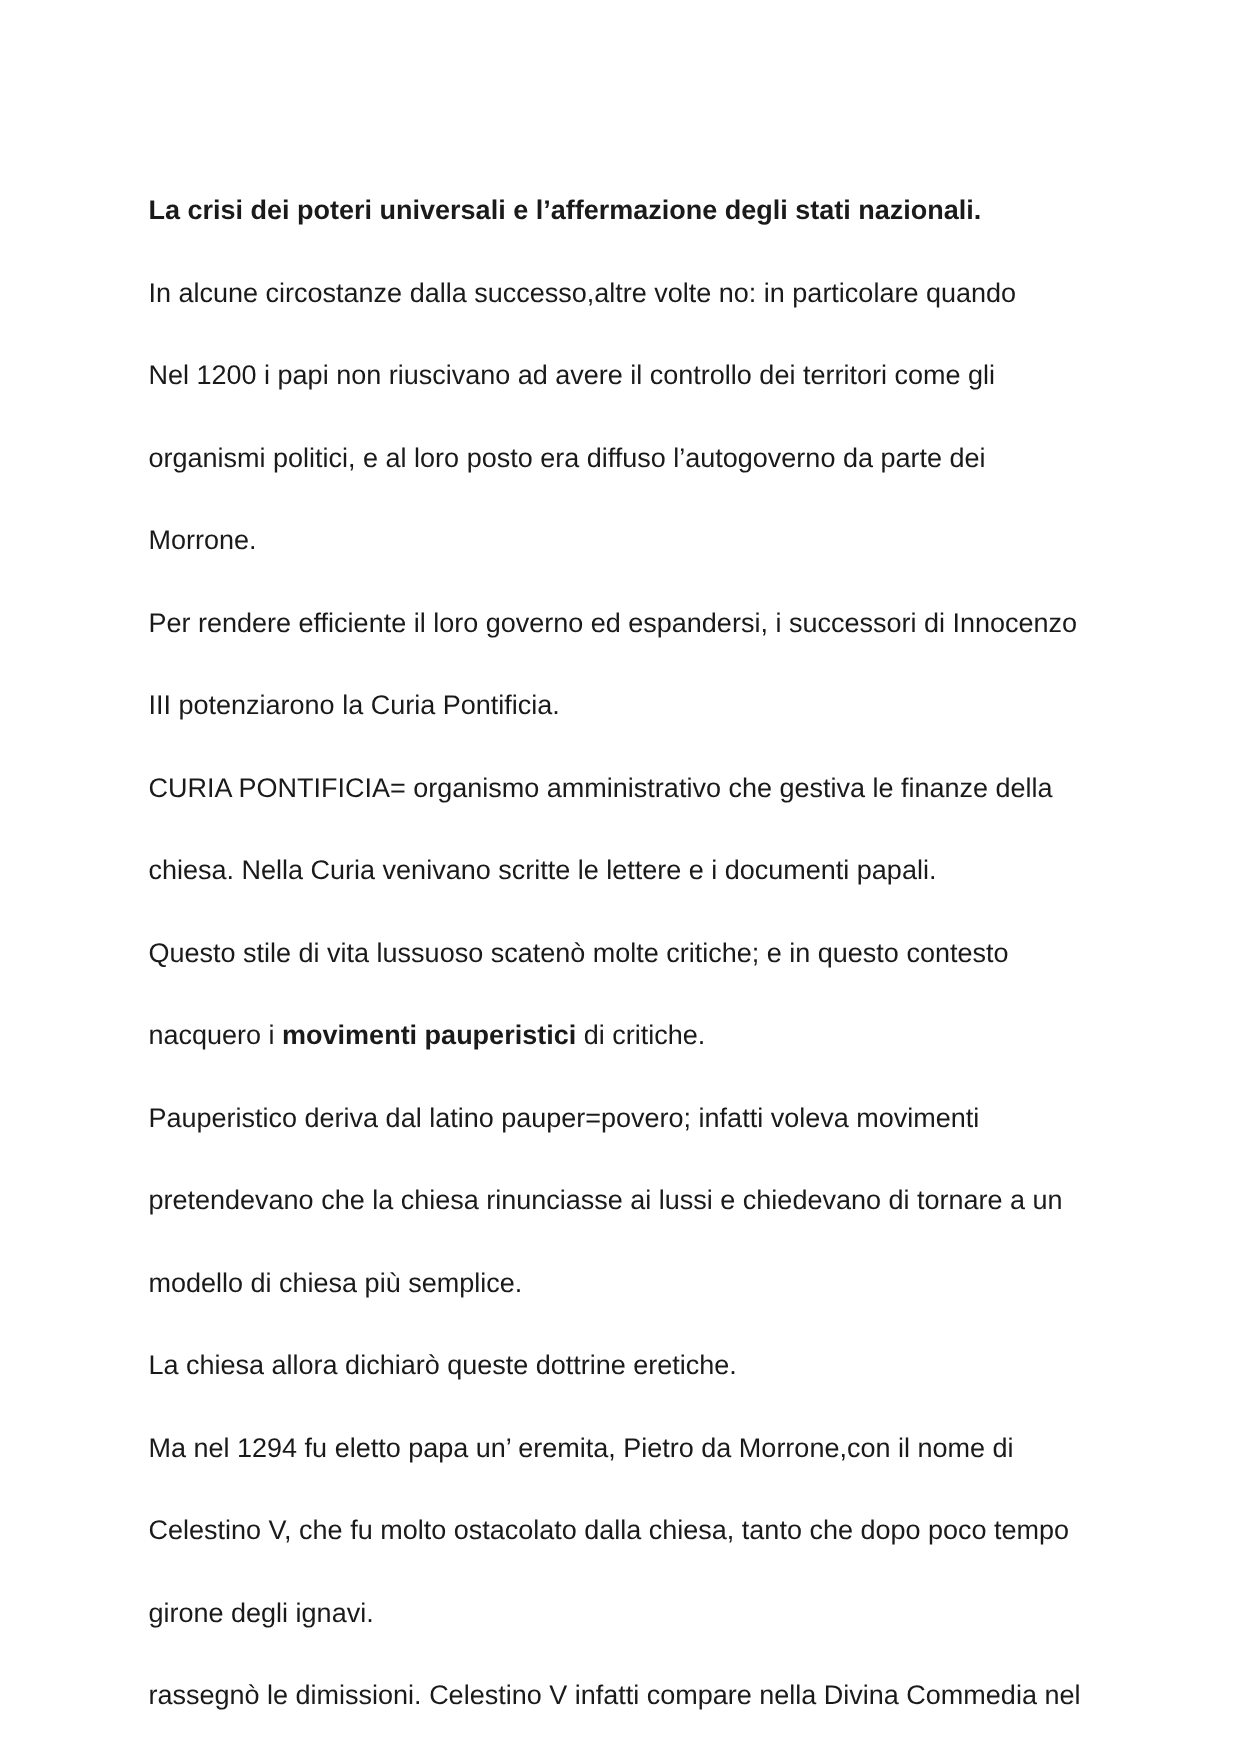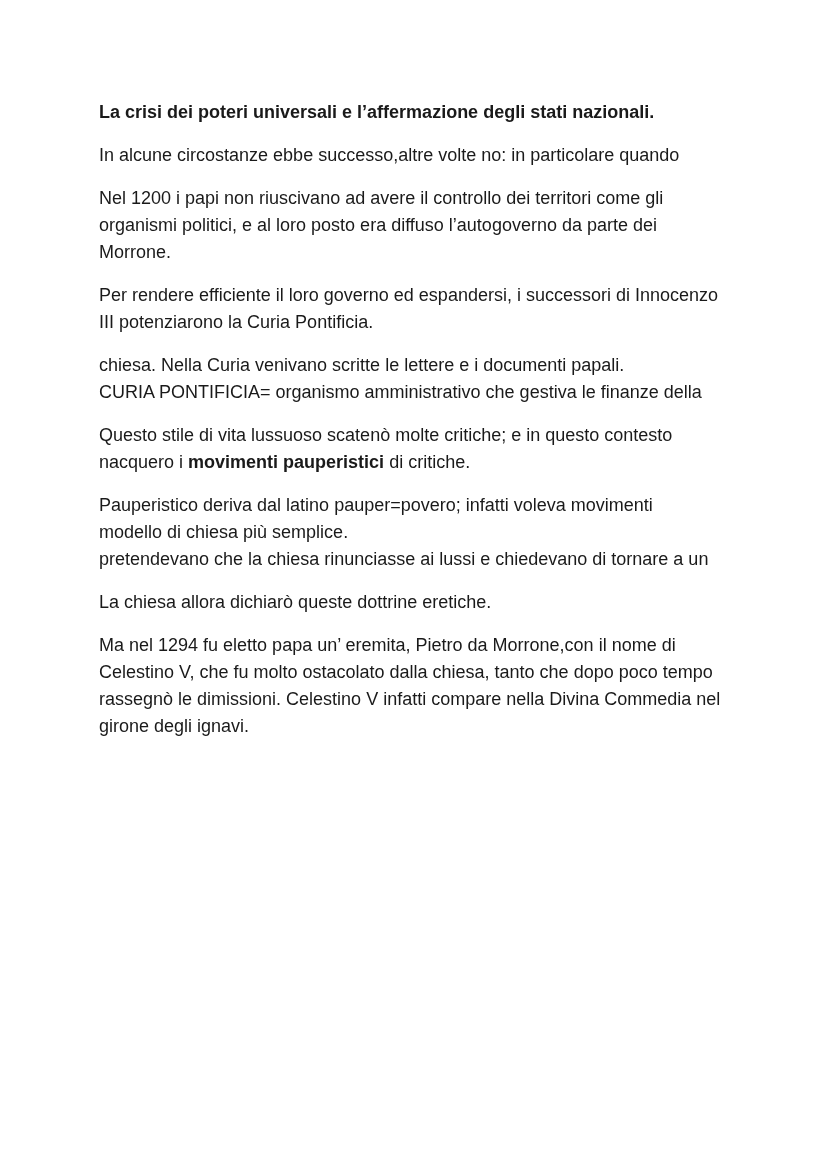--- a/index.html
+++ b/index.html
@@ -26,63 +26,64 @@
     -webkit-font-smoothing: antialiased;
   }
   .para {
     margin: 0 0 16px 0;
   }
   .para.title {
     font-weight: bold;
   }
   .line {
     white-space: pre; 
+    margin-top: 28px;
   }
   .b {
     font-weight: bold;
   }
 </style>
 </head>
 <body>
 
 <div class="page">
   <div id="doc-content">
       <div class="para title">
         <div class="line"><span class="b">La crisi dei poteri universali e l’affermazione degli stati nazionali.</span></div>
       </div>
       <div class="para">
-        <div class="line"><span class="">In alcune circostanze ebbe successo,altre volte no: in particolare quando</span></div>
+        <div class="line"><span class="">In alcune circostanze dalla successo,altre volte no: in particolare quando</span></div>
       </div>
       <div class="para">
         <div class="line"><span class="">Nel 1200 i papi non riuscivano ad avere il controllo dei territori come gli</span></div>
         <div class="line"><span class="">organismi politici, e al loro posto era diffuso l’autogoverno da parte dei</span></div>
         <div class="line"><span class="">Morrone.</span></div>
       </div>
       <div class="para">
         <div class="line"><span class="">Per rendere efficiente il loro governo ed espandersi, i successori di Innocenzo</span></div>
         <div class="line"><span class="">III potenziarono la Curia Pontificia.</span></div>
       </div>
       <div class="para">
+        <div class="line"><span class="">CURIA PONTIFICIA= organismo amministrativo che gestiva le finanze della</span></div>
         <div class="line"><span class="">chiesa. Nella Curia venivano scritte le lettere e i documenti papali.</span></div>
-        <div class="line"><span class="">CURIA PONTIFICIA= organismo amministrativo che gestiva le finanze della</span></div>
       </div>
       <div class="para">
       </div>
       <div class="para">
         <div class="line"><span class="">Questo stile di vita lussuoso scatenò molte critiche; e in questo contesto</span></div>
         <div class="line"><span class="">nacquero i </span><span class="b">movimenti pauperistici</span><span class=""> di critiche.</span></div>
       </div>
       <div class="para">
         <div class="line"><span class="">Pauperistico deriva dal latino pauper=povero; infatti voleva movimenti</span></div>
+        <div class="line"><span class="">pretendevano che la chiesa rinunciasse ai lussi e chiedevano di tornare a un</span></div>
         <div class="line"><span class="">modello di chiesa più semplice.</span></div>
-        <div class="line"><span class="">pretendevano che la chiesa rinunciasse ai lussi e chiedevano di tornare a un</span></div>
       </div>
       <div class="para">
         <div class="line"><span class="">La chiesa allora dichiarò queste dottrine eretiche.</span></div>
       </div>
       <div class="para">
         <div class="line"><span class="">Ma nel 1294 fu eletto papa un’ eremita, Pietro da Morrone,con il nome di</span></div>
         <div class="line"><span class="">Celestino V, che fu molto ostacolato dalla chiesa, tanto che dopo poco tempo</span></div>
+        <div class="line"><span class="">girone degli ignavi.</span></div>
         <div class="line"><span class="">rassegnò le dimissioni. Celestino V infatti compare nella Divina Commedia nel</span></div>
-        <div class="line"><span class="">girone degli ignavi.</span></div>
       </div>
     </div>
 </div>
 
 </body></html>

